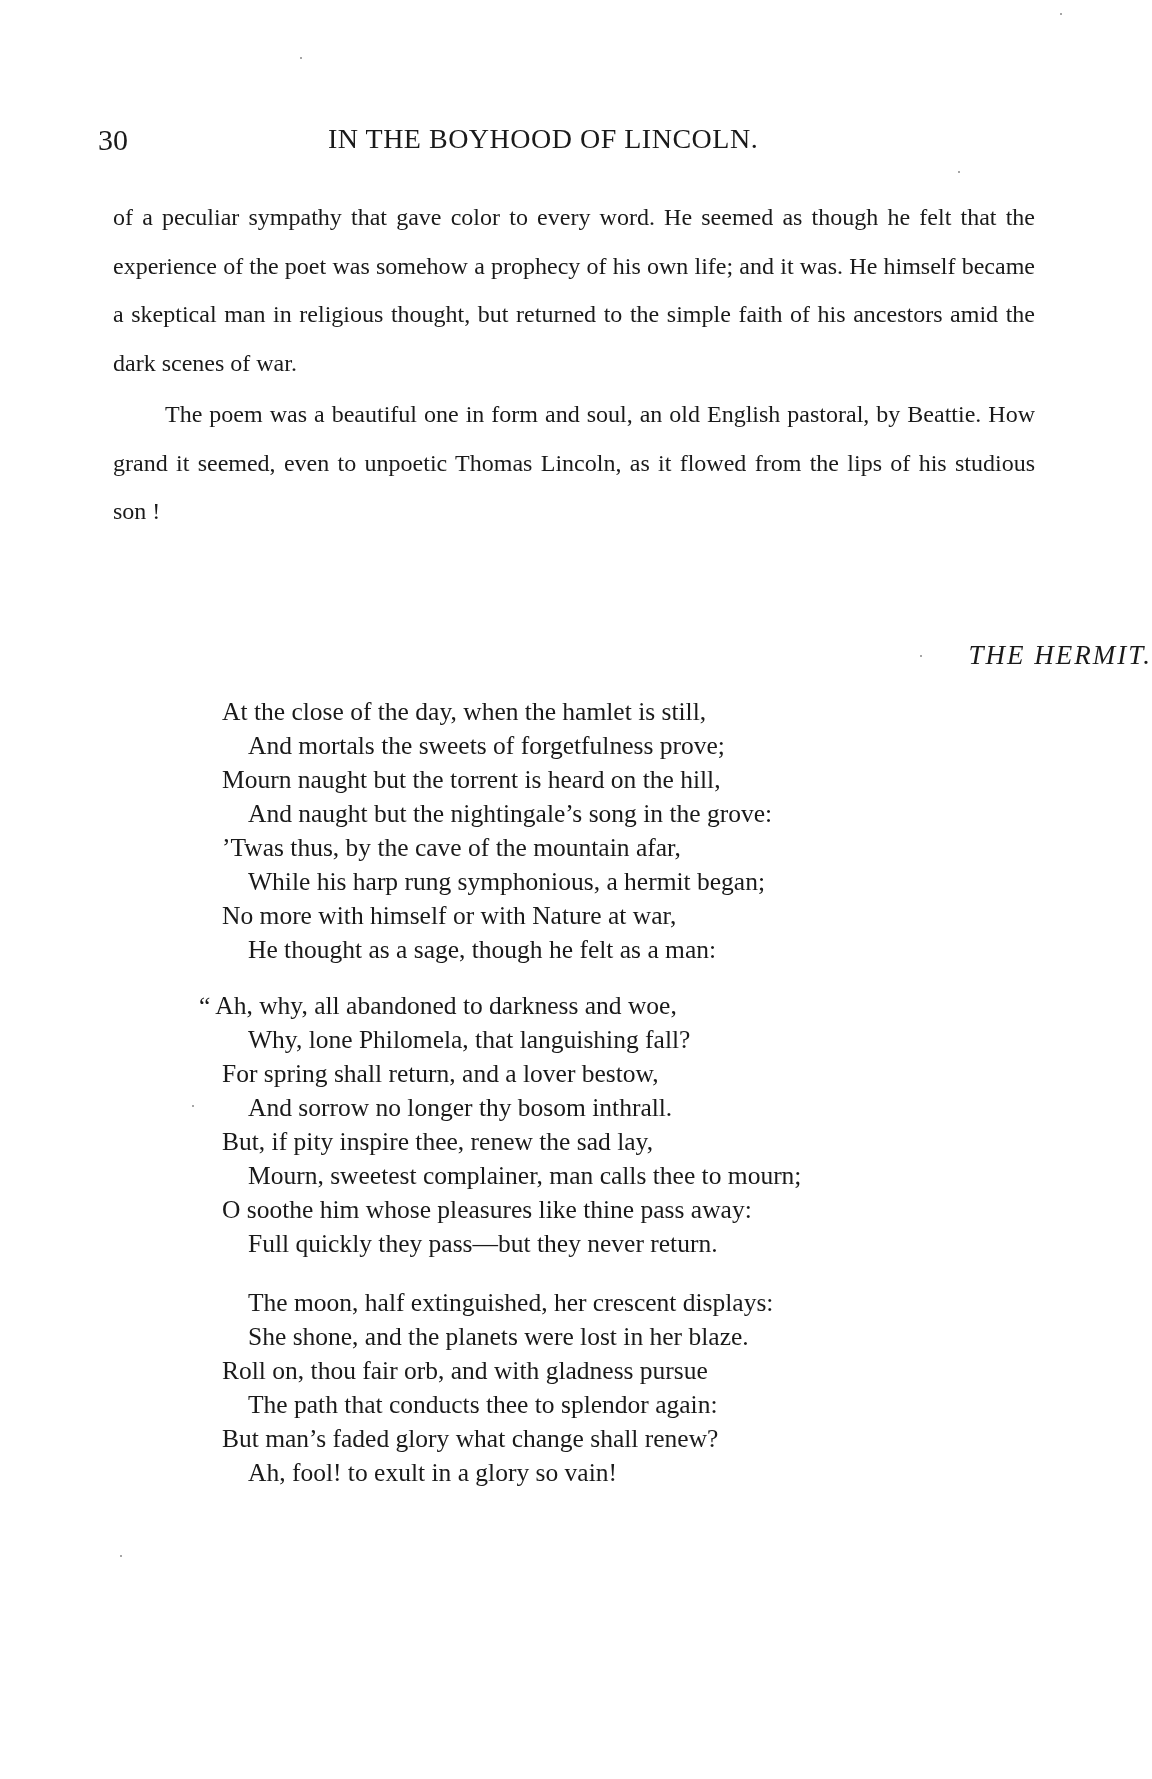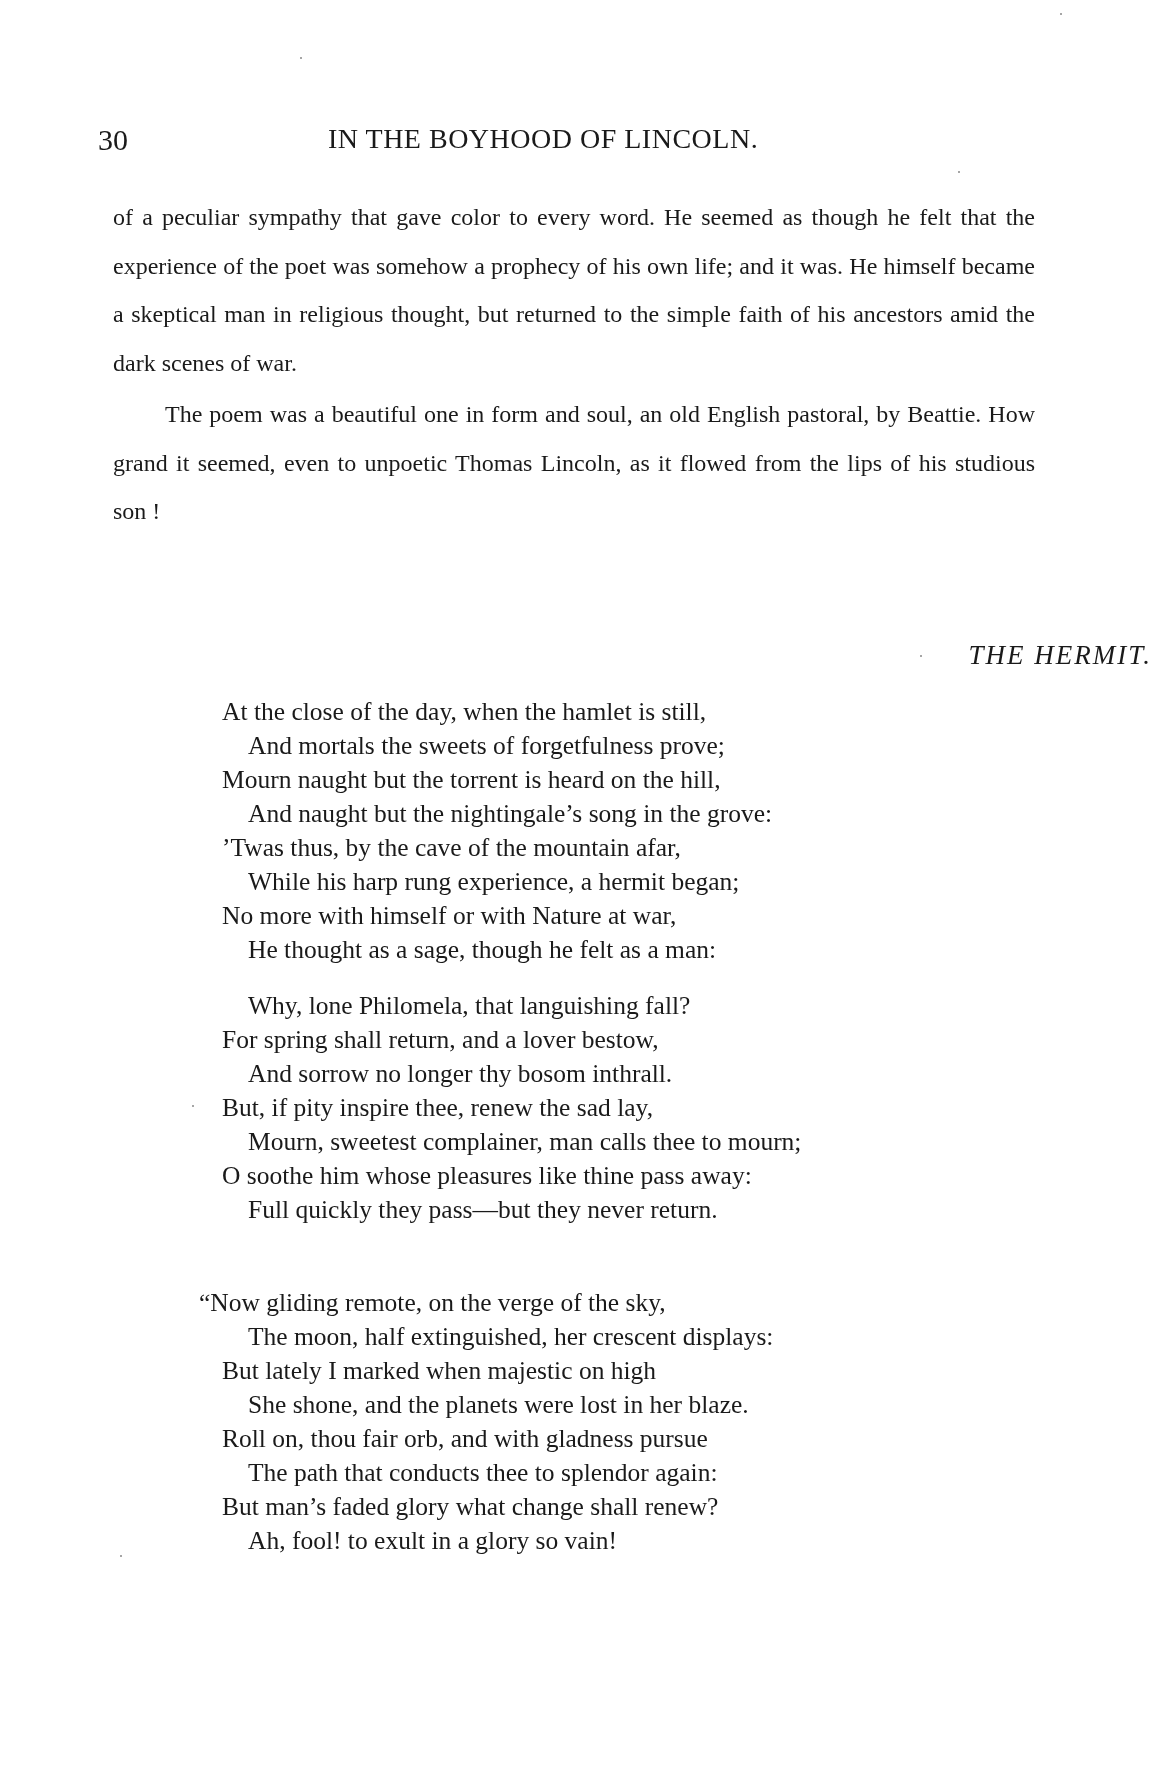--- a/index.html
+++ b/index.html
@@ -39,39 +39,38 @@
   </div>
 
   <div class="poem-title">THE HERMIT.</div>
 
   <div class="poem stanza1">
     <div class="line">At the close of the day, when the hamlet is still,</div>
     <div class="line indent">And mortals the sweets of forgetfulness prove;</div>
     <div class="line">Mourn naught but the torrent is heard on the hill,</div>
     <div class="line indent">And naught but the nightingale’s song in the grove:</div>
     <div class="line">’Twas thus, by the cave of the mountain afar,</div>
-    <div class="line indent">While his harp rung experience, a hermit began;</div>
+    <div class="line indent">While his harp rung symphonious, a hermit began;</div>
     <div class="line">No more with himself or with Nature at war,</div>
     <div class="line indent">He thought as a sage, though he felt as a man:</div>
   </div>
 
   <div class="poem stanza2">
+    <div class="line open-quote">“ Ah, why, all abandoned to darkness and woe,</div>
     <div class="line indent">Why, lone Philomela, that languishing fall?</div>
     <div class="line">For spring shall return, and a lover bestow,</div>
     <div class="line indent">And sorrow no longer thy bosom inthrall.</div>
     <div class="line">But, if pity inspire thee, renew the sad lay,</div>
     <div class="line indent">Mourn, sweetest complainer, man calls thee to mourn;</div>
     <div class="line">O soothe him whose pleasures like thine pass away:</div>
     <div class="line indent">Full quickly they pass—but they never return.</div>
   </div>
 
   <div class="poem stanza3">
-    <div class="line open-quote">“Now gliding remote, on the verge of the sky,</div>
     <div class="line indent">The moon, half extinguished, her crescent displays:</div>
-    <div class="line">But lately I marked when majestic on high</div>
     <div class="line indent">She shone, and the planets were lost in her blaze.</div>
     <div class="line">Roll on, thou fair orb, and with gladness pursue</div>
     <div class="line indent">The path that conducts thee to splendor again:</div>
     <div class="line">But man’s faded glory what change shall renew?</div>
     <div class="line indent">Ah, fool! to exult in a glory so vain!</div>
   </div>
 
   <span class="speck" style="left:300px;top:52px"></span>
   <span class="speck" style="left:958px;top:166px"></span>
   <span class="speck" style="left:920px;top:650px"></span>

